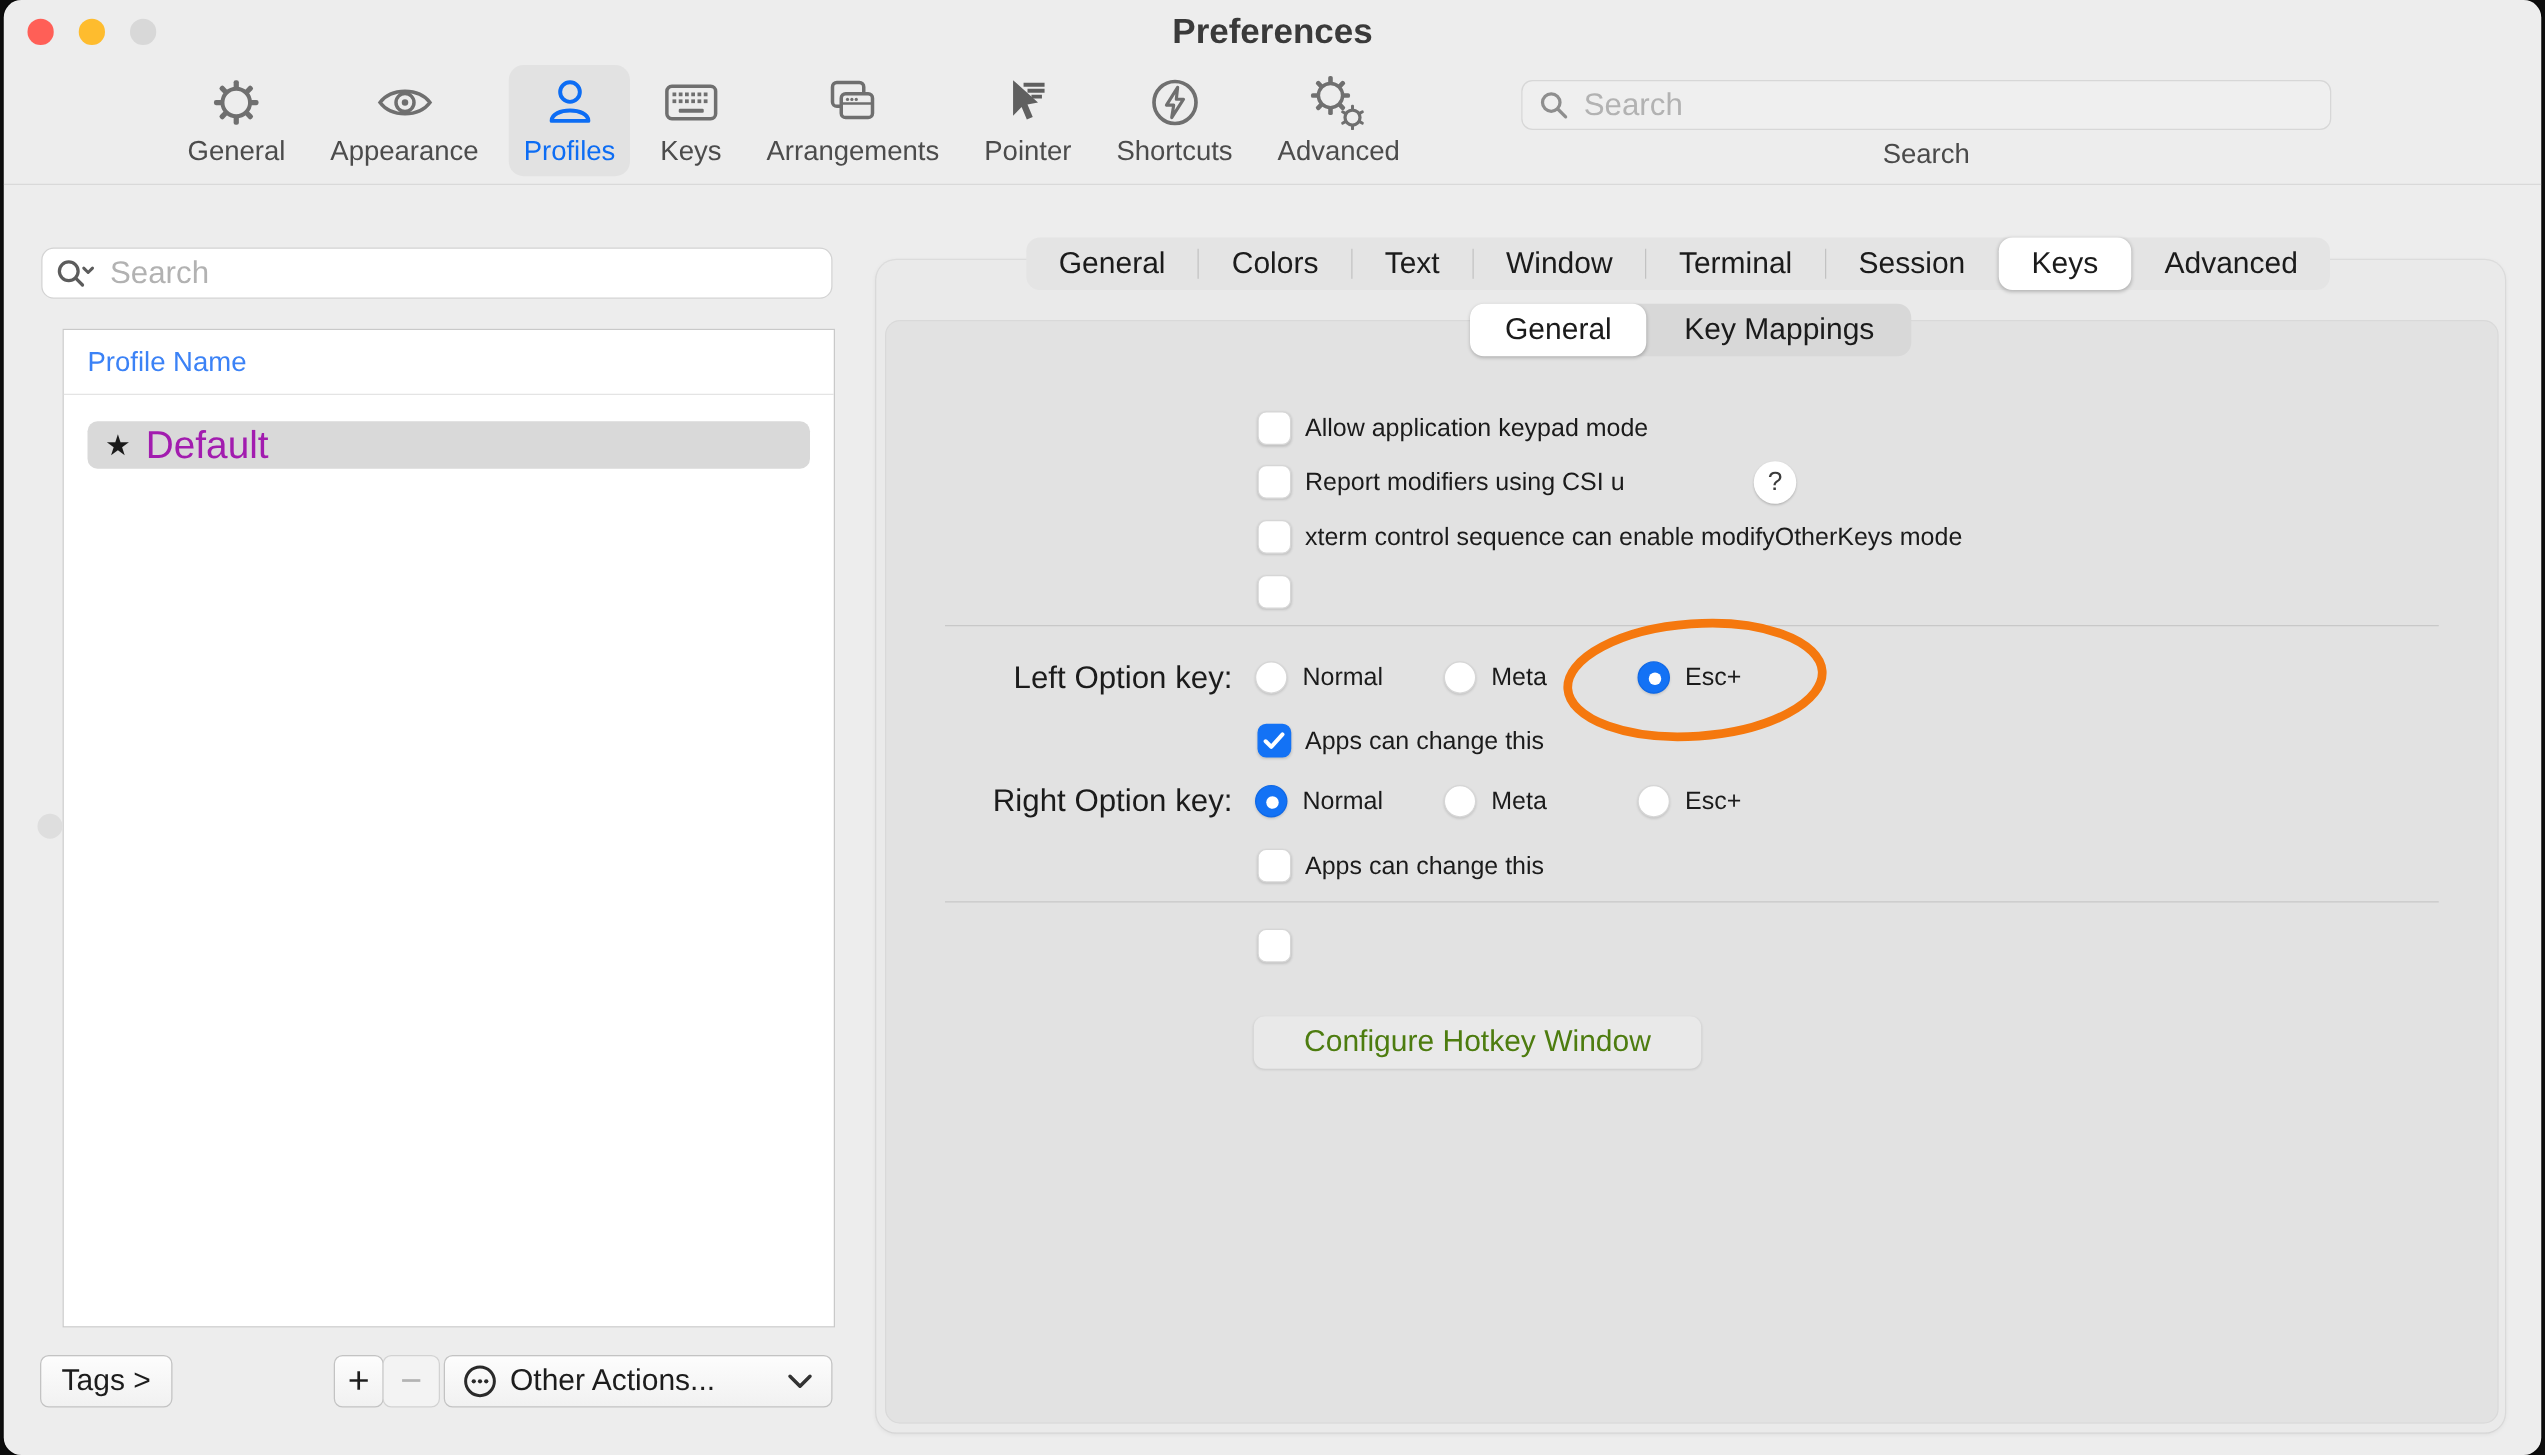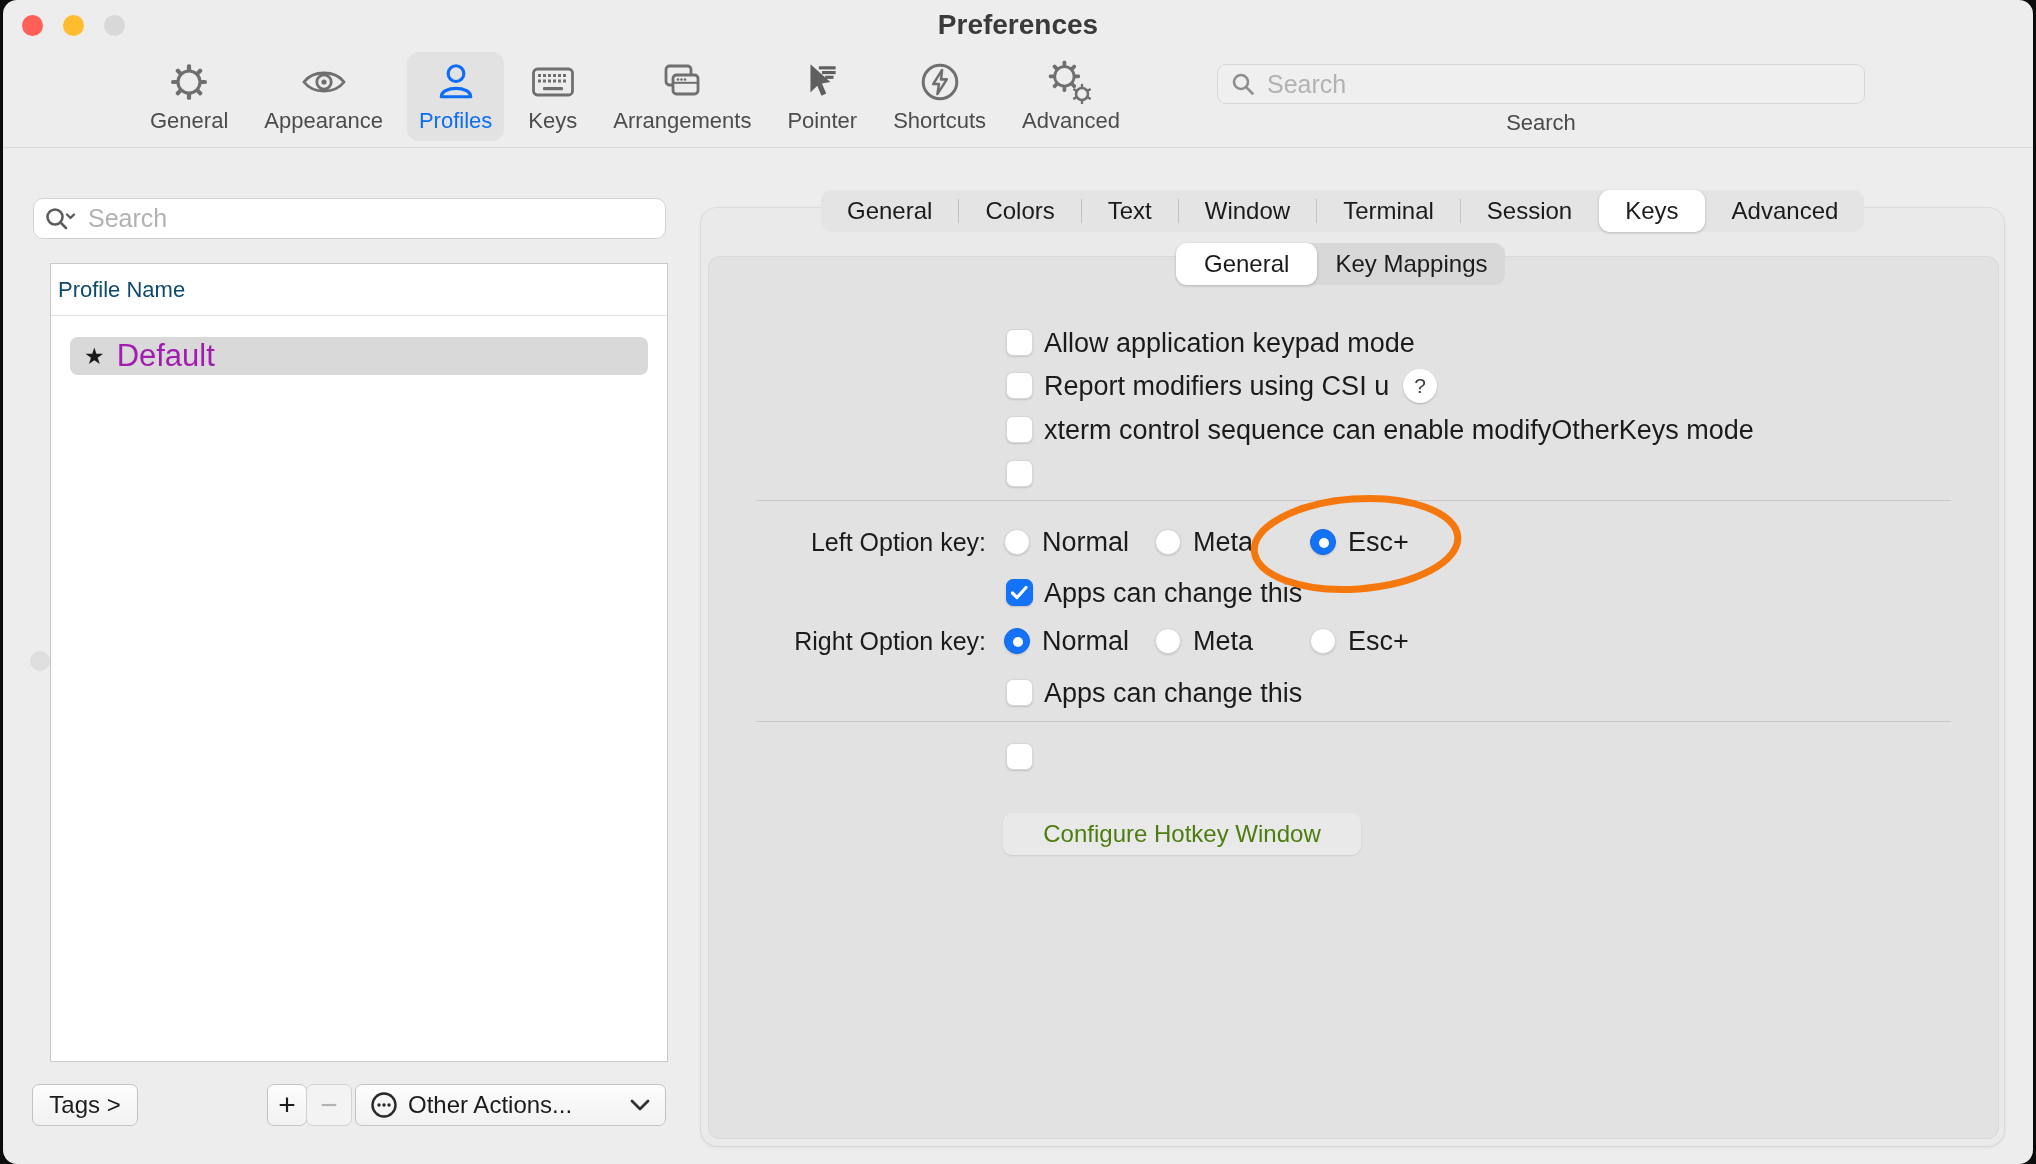--- a/index.html
+++ b/index.html
@@ -20,21 +20,21 @@
   #tb-search{position:absolute;left:1214px;top:64px;width:648px;height:40px;border:1.5px solid #d7d7d7;
              border-radius:9px;background:#efefef;display:flex;align-items:center;padding:0 12px;box-sizing:border-box;gap:9px;}
   #tb-search input, #sb-search input{border:none;outline:none;background:transparent;font-size:25px;color:#333;width:100%;
              font-family:"Liberation Sans",sans-serif;}
   #tb-search input::placeholder, #sb-search input::placeholder{color:#b2b2b2;}
   #tb-search-caption{position:absolute;left:1214px;top:110px;width:648px;text-align:center;font-size:22px;color:#4a4a4a;}
   
   #sb-search{position:absolute;left:30px;top:198px;width:633px;height:41px;background:#fff;border:1px solid #d3d3d3;
              border-radius:10px;display:flex;align-items:center;padding:0 10px;box-sizing:border-box;gap:8px;}
   #profile-list{position:absolute;left:47px;top:263px;width:618px;height:799px;background:#fff;border:1px solid #c9c9c9;box-sizing:border-box;}
-  #profile-list .hdr{height:51px;display:flex;align-items:center;padding-left:7px;font-size:22px;color:#0c4a6e;border-bottom:1px solid #e4e4e4;text-align:right;}
+  #profile-list .hdr{height:51px;display:flex;align-items:center;padding-left:19px;font-size:22px;color:#3b82f6;border-bottom:1px solid #e4e4e4;text-align:right;}
   .profile-row{margin:21px 19px 0 19px;height:38px;border-radius:8px;background:#d9d9d9;display:flex;align-items:center;padding:0 14px;gap:12px;}
   .profile-row .star{font-size:23px;color:#1a1a1a;line-height:1;}
   .profile-row .name{font-size:31px;color:#a21caf;}
   #split-dot{position:absolute;left:27px;top:651px;width:20px;height:20px;border-radius:50%;background:#dedede;}
   .mac-btn{position:absolute;top:1084px;height:42px;background:linear-gradient(180deg,#fdfdfd,#f1f1f1);
            border:1px solid #c3c3c3;border-radius:7px;display:flex;align-items:center;justify-content:center;
            font-size:24px;color:#1c1c1c;box-sizing:border-box;text-align:center;}
   #btn-minus{color:#b3b3b3;border-color:#d2d2d2;background:#f3f3f3;}
   #other-actions{justify-content:flex-start;padding:0 14px;gap:10px;}
   #other-actions .chev{margin-left:auto;}
@@ -51,21 +51,21 @@
   .sep{width:1px;height:24px;background:#c2c2c2;align-self:center;}
   .sep.hide{background:transparent;}
   
   .cb{position:absolute;width:27px;height:27px;border-radius:7px;background:#fff;box-sizing:border-box;
       border:1px solid #d6d6d6;box-shadow:0 1px 2px rgba(0,0,0,.14);display:flex;align-items:center;justify-content:center;}
   .cb.checked{background:#1372f5;border-color:#1372f5;}
   .radio{position:absolute;width:26px;height:26px;border-radius:50%;background:#fff;box-sizing:border-box;
          border:1px solid #d6d6d6;box-shadow:0 1px 2px rgba(0,0,0,.14);}
   .radio.sel{background:#1372f5;border-color:#0f68e6;}
   .radio.sel::after{content:"";position:absolute;left:8px;top:8px;width:10px;height:10px;border-radius:50%;background:#fff;}
-  .ctl-label{position:absolute;font-size:27px;color:#1b1b1b;line-height:32px;white-space:nowrap;}
+  .ctl-label{position:absolute;font-size:20px;color:#1b1b1b;line-height:32px;white-space:nowrap;}
   .row-label{position:absolute;width:330px;text-align:right;font-size:25px;color:#1b1b1b;line-height:32px;}
   .divider{position:absolute;left:753px;width:1195px;height:1px;background:#c8c8c8;}
   #help-btn{position:absolute;left:1400px;top:369px;width:34px;height:34px;border-radius:50%;background:#fff;
             box-shadow:0 1px 2px rgba(0,0,0,.22);display:flex;align-items:center;justify-content:center;
             font-size:21px;color:#3c3c3c;}
   #configure-btn{position:absolute;left:1000px;top:786px;width:358px;height:42px;border-radius:9px;background:#e9e9e9;
                  box-shadow:0 1px 2px rgba(0,0,0,.10);display:flex;align-items:center;justify-content:center;
                  font-size:24px;color:#4d7c0f;margin-top:27px;}
   #annotation-ellipse{position:absolute;left:1238px;top:486px;pointer-events:none;}
   svg{display:block;}
@@ -278,21 +278,21 @@
       <span class="sep"></span>
     <span class="seg">Session</span>
       <span class="sep hide"></span>
     <span class="seg sel">Keys</span>
       <span class="sep hide"></span>
     <span class="seg">Advanced</span>
   </div>
 
   <div class="seg-bar" id="sub-tabs">
     <span class="seg sel" style="padding:0 28px;">General</span>
-    <span class="seg" style="padding:0 18px;">Key Mappings</span>
+    <span class="seg" style="padding:0 30px;">Key Mappings</span>
   </div>
 
   <span class="cb" style="left:1003px;top:329px;"></span>
   <span class="ctl-label" style="left:1041px;top:327px;">Allow application keypad mode</span>
 
   <span class="cb" style="left:1003px;top:372px;"></span>
   <span class="ctl-label" style="left:1041px;top:370px;">Report modifiers using CSI u</span>
   <span id="help-btn">?</span>
 
   <span class="cb" style="left:1003px;top:416px;"></span>

